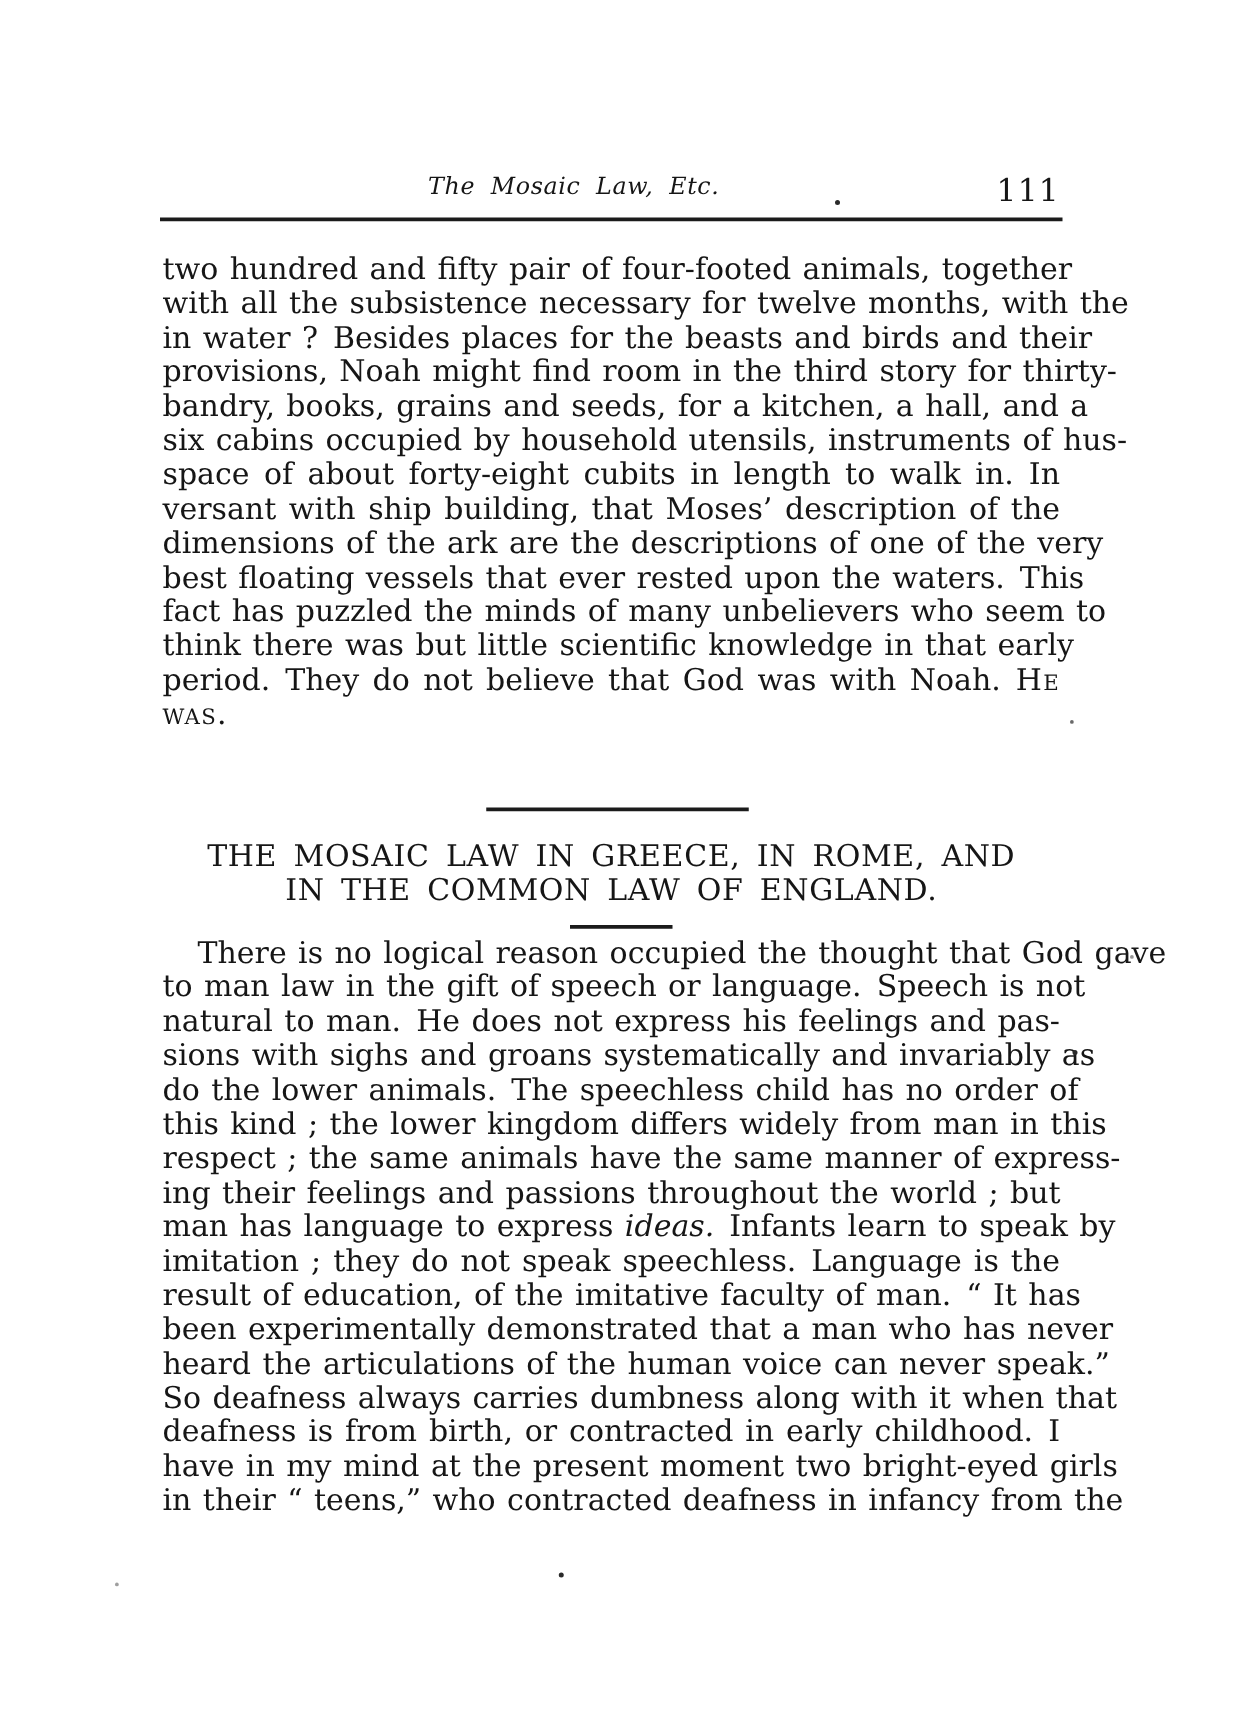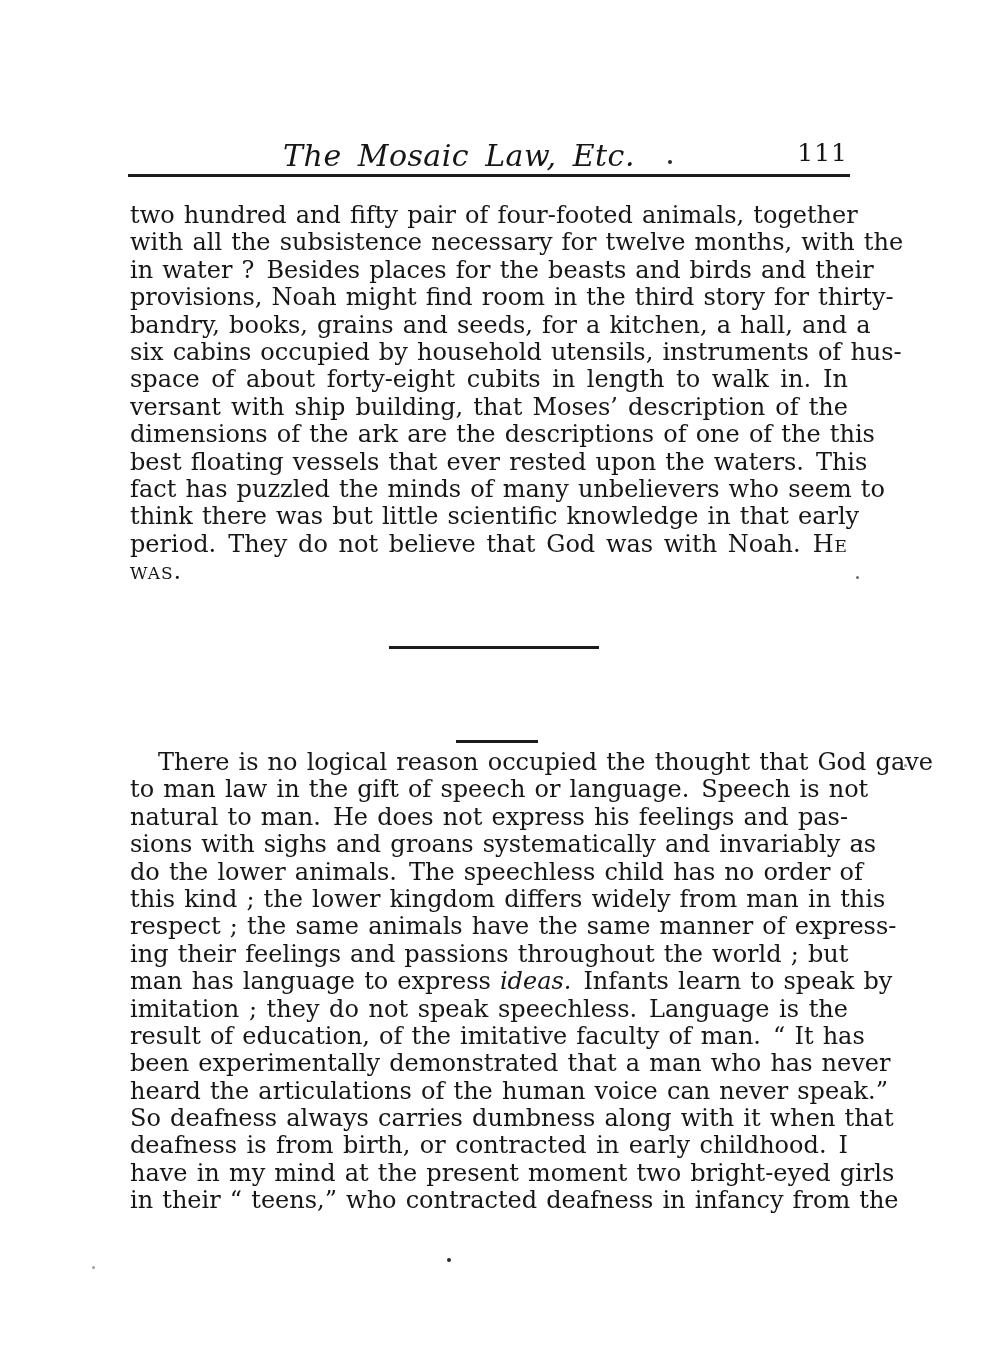--- a/index.html
+++ b/index.html
@@ -24,21 +24,21 @@
     left: 130px;
     width: 718px;
     height: 30px;
   }
   .head-title {
     position: absolute;
     left: 0;
     right: 60px;
     text-align: center;
     font-style: italic;
-    font-size: 30px;
+    font-size: 19px;
     letter-spacing: 0.5px;
     word-spacing: 6px;
     white-space: nowrap;
   }
   .page-number {
     position: absolute;
     right: 0;
     top: 0;
     font-size: 25px;
     letter-spacing: 1px;
@@ -132,30 +132,34 @@
 
   <div class="para para-1 last-left">
       <div class="line">two hundred and fifty pair of four-footed animals, together</div>
       <div class="line">with all the subsistence necessary for twelve months, with the</div>
       <div class="line">in water ? Besides places for the beasts and birds and their</div>
       <div class="line">provisions, Noah might find room in the third story for thirty-</div>
       <div class="line">bandry, books, grains and seeds, for a kitchen, a hall, and a</div>
       <div class="line">six cabins occupied by household utensils, instruments of hus-</div>
       <div class="line">space of about forty-eight cubits in length to walk in. In</div>
       <div class="line">versant with ship building, that Moses’ description of the</div>
-      <div class="line">dimensions of the ark are the descriptions of one of the this</div>
+      <div class="line">dimensions of the ark are the descriptions of one of the very</div>
       <div class="line">best floating vessels that ever rested upon the waters. This</div>
       <div class="line">fact has puzzled the minds of many unbelievers who seem to</div>
       <div class="line">think there was but little scientific knowledge in that early</div>
       <div class="line">period. They do not believe that God was with Noah. <span class="sc">He</span></div>
       <div class="line"><span class="sc">was.</span></div>
     </div>
 
   <div class="rule-mid"></div>
 
+  <div class="chapter-heading">
+    <div class="h-line">THE MOSAIC LAW IN GREECE, IN ROME, AND</div>
+    <div class="h-line">IN THE COMMON LAW OF ENGLAND.</div>
+  </div>
 
   <div class="rule-heading"></div>
 
   <div class="para para-2">
       <div class="line indent">There is no logical reason occupied the thought that God gave</div>
       <div class="line">to man law in the gift of speech or language. Speech is not</div>
       <div class="line">natural to man. He does not express his feelings and pas-</div>
       <div class="line">sions with sighs and groans systematically and invariably as</div>
       <div class="line">do the lower animals. The speechless child has no order of</div>
       <div class="line">this kind ; the lower kingdom differs widely from man in this</div>

